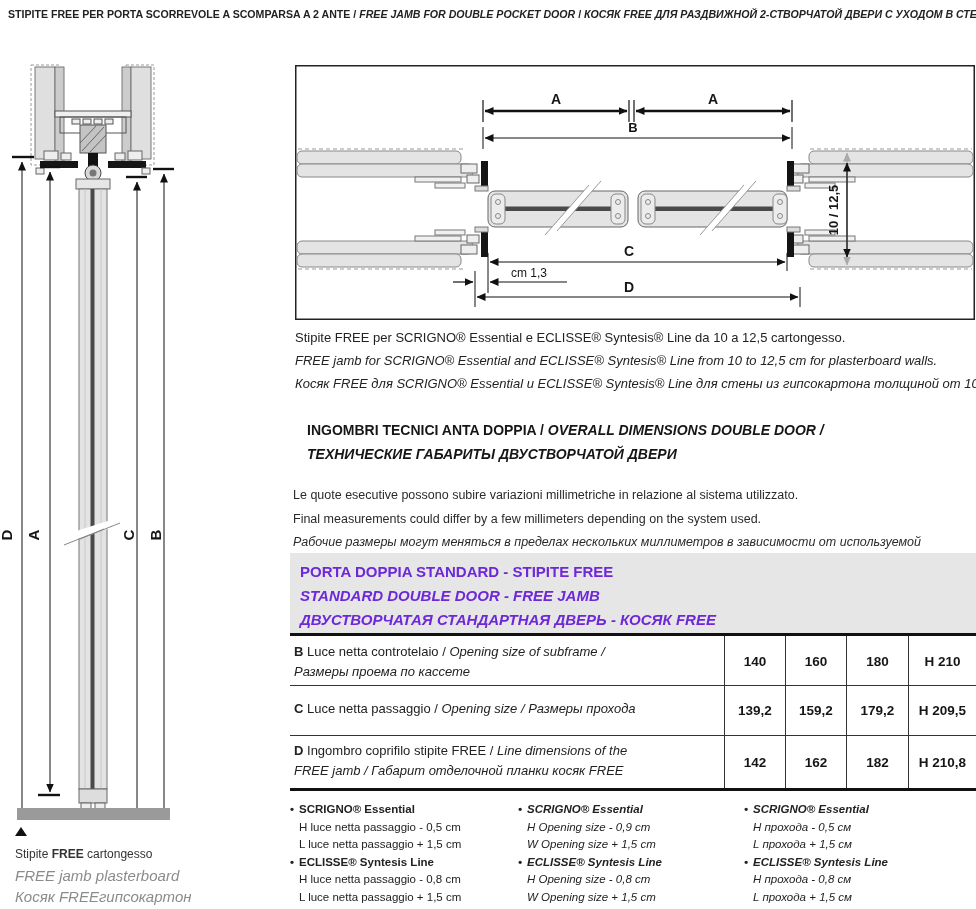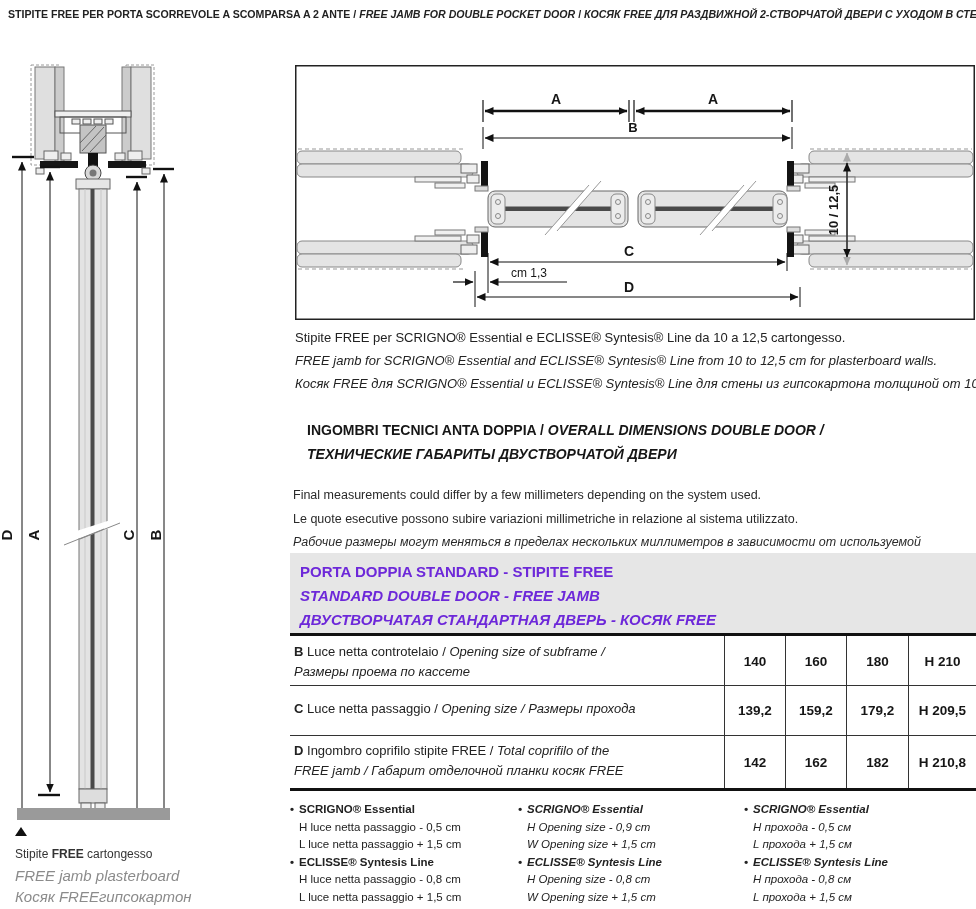--- a/index.html
+++ b/index.html
@@ -271,22 +271,22 @@
   <div class="cap-line cap-italic">FREE jamb for SCRIGNO® Essential and ECLISSE® Syntesis® Line from 10 to 12,5 cm for plasterboard walls.</div>
   <div class="cap-line cap-italic">Косяк FREE для SCRIGNO® Essential и ECLISSE® Syntesis® Line для стены из гипсокартона толщиной от 10 до 12,5 см.</div>
 </div>
 
 <div class="abs sec-heading">
   <span>INGOMBRI TECNICI ANTA DOPPIA</span><span> / </span><i>OVERALL DIMENSIONS DOUBLE DOOR</i><i> /</i><br>
   <i>ТЕХНИЧЕСКИЕ ГАБАРИТЫ ДВУСТВОРЧАТОЙ ДВЕРИ</i>
 </div>
 
 <div class="abs note">
+  <div>Le quote esecutive possono subire variazioni millimetriche in relazione al sistema utilizzato.</div>
   <div>Final measurements could differ by a few millimeters depending on the system used.</div>
-  <div>Le quote esecutive possono subire variazioni millimetriche in relazione al sistema utilizzato.</div>
   <div class="ru">Рабочие размеры могут меняться в пределах нескольких миллиметров в зависимости от используемой системы.</div>
 </div>
 
 <div class="abs tbl-header">
   <div>PORTA DOPPIA STANDARD - STIPITE FREE</div>
   <div><i>STANDARD DOUBLE DOOR - FREE JAMB</i></div>
   <div><i>ДВУСТВОРЧАТАЯ СТАНДАРТНАЯ ДВЕРЬ - КОСЯК FREE</i></div>
 </div>
 
 <div class="abs tbl">
@@ -311,21 +311,21 @@
     </div>
     <div class="val-cell">139,2</div>
     <div class="val-cell">159,2</div>
     <div class="val-cell">179,2</div>
     <div class="val-cell">H 209,5</div>
   </div>
   <div class="tbl-row row-d">
     <div class="lbl-cell">
       <b>D</b>
       <span>Ingombro coprifilo stipite FREE /</span>
-      <i>Total coprifilo of the</i><br>
+      <i>Line dimensions of the</i><br>
       <i>FREE jamb /</i>
       <i>Габарит отделочной планки косяк FREE</i>
     </div>
     <div class="val-cell">142</div>
     <div class="val-cell">162</div>
     <div class="val-cell">182</div>
     <div class="val-cell">H 210,8</div>
   </div>
 </div>
 

